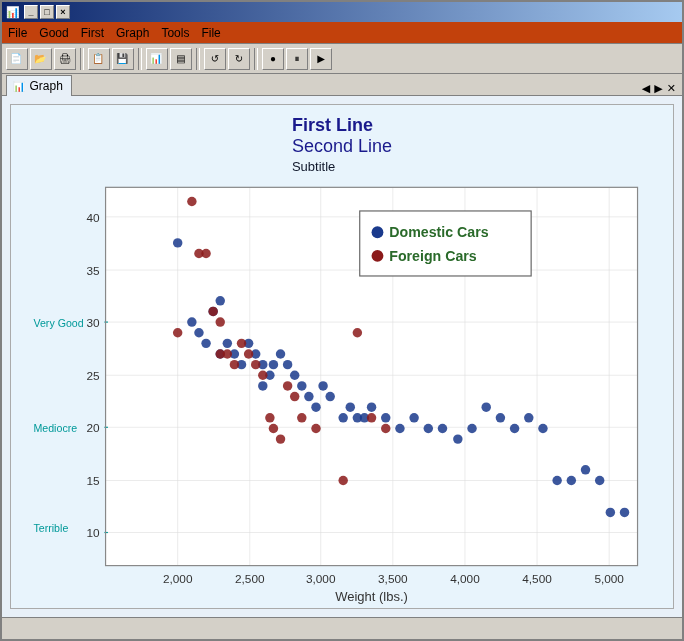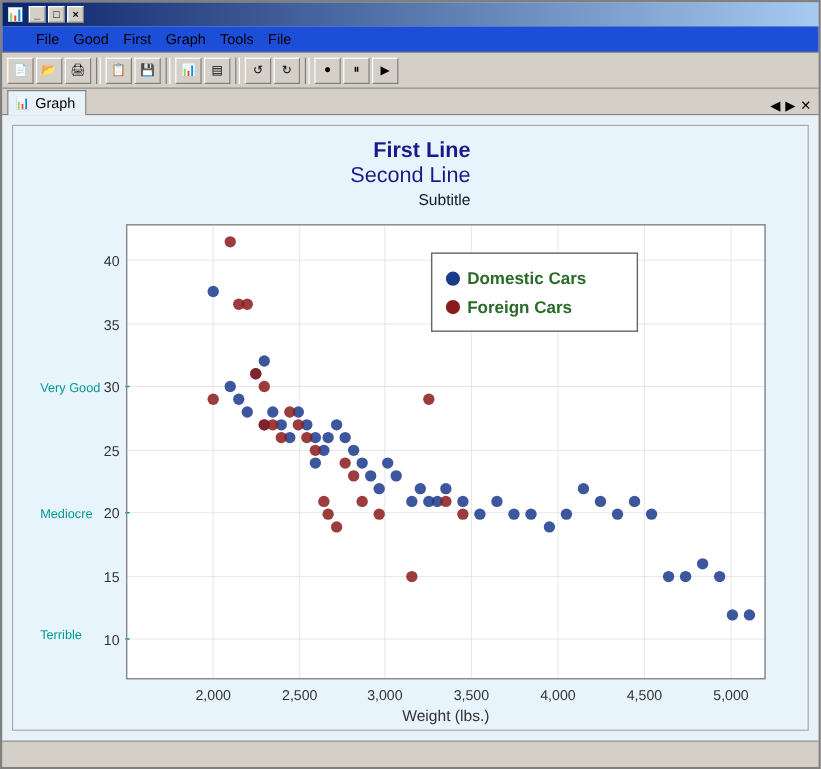--- a/index.html
+++ b/index.html
@@ -7,39 +7,39 @@
 
     
     .window { width: 684px; height: 641px; display: flex; flex-direction: column; border: 2px solid #808080; background: #d4d0c8; }
     .title-bar { background: linear-gradient(to right, #0a246a, #a6caf0); height: 20px; display: flex; align-items: center; padding: 0 4px; color: white; font-size: 11px; font-weight: bold; user-select: none; }
     .title-bar-icon { width: 14px; height: 14px; margin-right: 4px; display: flex; align-items: center; justify-content: center; }
     .title-bar-title { flex: 1; }
     .title-bar-buttons { display: flex; gap: 2px; }
     .tb-btn { width: 14px; height: 14px; background: #d4d0c8; border: 1px solid; border-color: #ffffff #808080 #808080 #ffffff; display: flex; align-items: center; justify-content: center; font-size: 9px; cursor: pointer; color: black; }
 
     
-    .menu-bar { background: #1d4ed8; height: 22px; display: flex; align-items: center; padding: 0 22px; border-bottom: 1px solid #808080; }
+    .menu-bar { background: #c2410c; height: 22px; display: flex; align-items: center; padding: 0 0; border-bottom: 1px solid #808080; }
     .menu-item { padding: 2px 6px; font-size: 12px; cursor: pointer; }
 
     
     .toolbar { background: #d4d0c8; height: 30px; display: flex; align-items: center; padding: 2px 4px; gap: 2px; border-bottom: 1px solid #808080; }
     .tool-btn { width: 22px; height: 22px; background: #d4d0c8; border: 1px solid; border-color: #ffffff #808080 #808080 #ffffff; display: flex; align-items: center; justify-content: center; cursor: pointer; font-size: 10px; }
     .tool-separator { width: 4px; height: 22px; border-left: 1px solid #808080; border-right: 1px solid #ffffff; margin: 0 2px; }
 
     
     .tab-bar { background: #d4d0c8; display: flex; align-items: flex-end; padding-left: 4px; border-bottom: 1px solid #808080; }
     .tab { display: flex; align-items: center; gap: 4px; padding: 3px 8px 3px 6px; background: #d4d0c8; border: 1px solid #808080; border-bottom: none; font-size: 12px; cursor: pointer; position: relative; top: 1px; }
     .tab.active { background: #e8f0f8; z-index: 1; }
     .tab-icon { font-size: 10px; }
 
     
     .graph-area { flex: 1; background: #e8f0f8; padding: 8px; overflow: hidden; position: relative; }
     .graph-panel { width: 100%; height: 100%; background: #e8f4fc; border: 1px solid #aaa; position: relative; display: flex; flex-direction: column; align-items: center; }
 
-    .graph-title { text-align: right; margin-top: 10px; color: #1a1a8c; }
+    .graph-title { text-align: left; margin-top: 10px; color: #1a1a8c; }
     .graph-title-line1 { font-size: 18px; font-weight: bold; }
     .graph-title-line2 { font-size: 18px; font-weight: normal; }
     .graph-subtitle { font-size: 13px; color: #0f172a; margin-top: 2px; }
 
     
     .chart-container { position: relative; width: 100%; flex: 1; }
     svg.scatter { width: 100%; height: 100%; }
 
     
     .note-area { padding: 4px 8px 8px 100px; }

